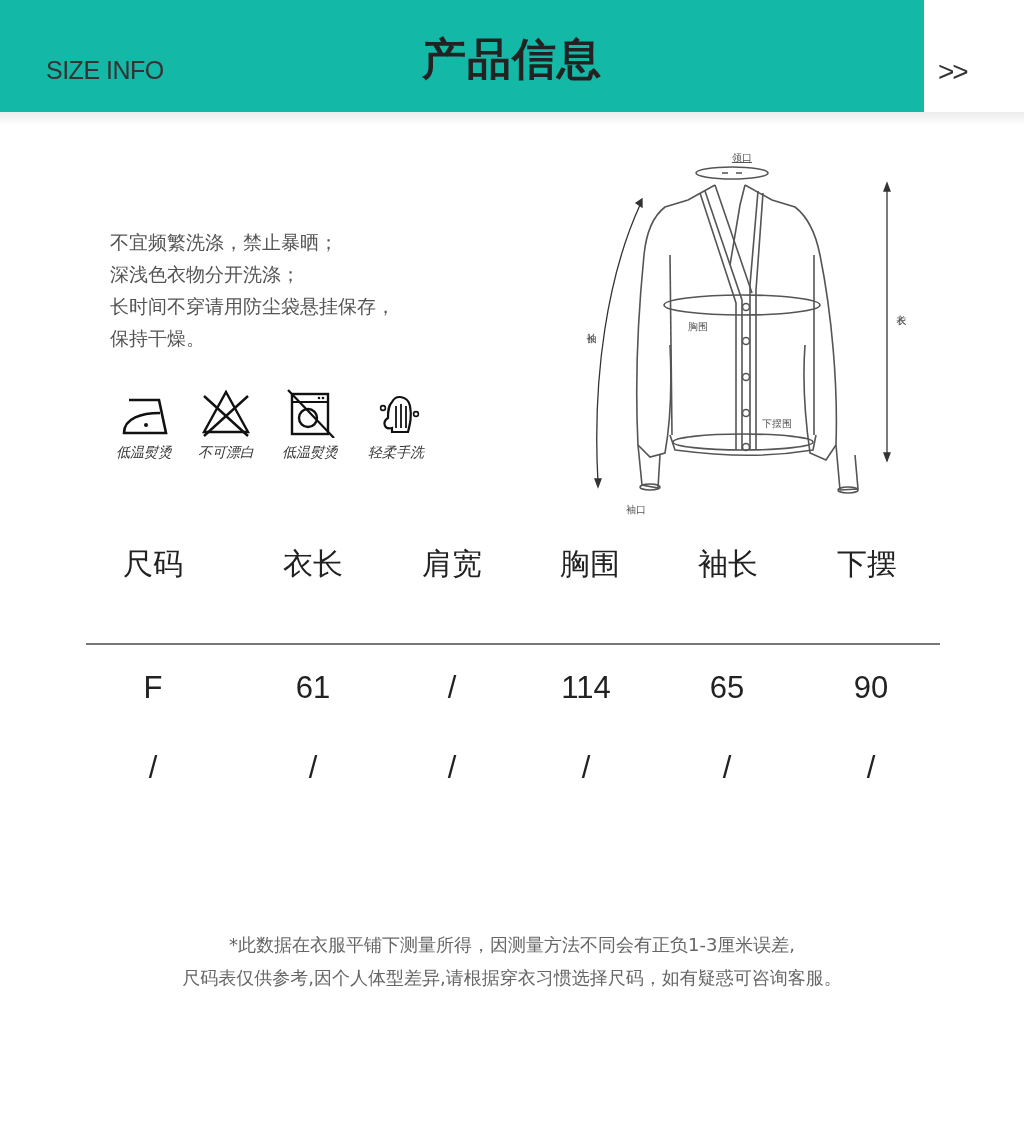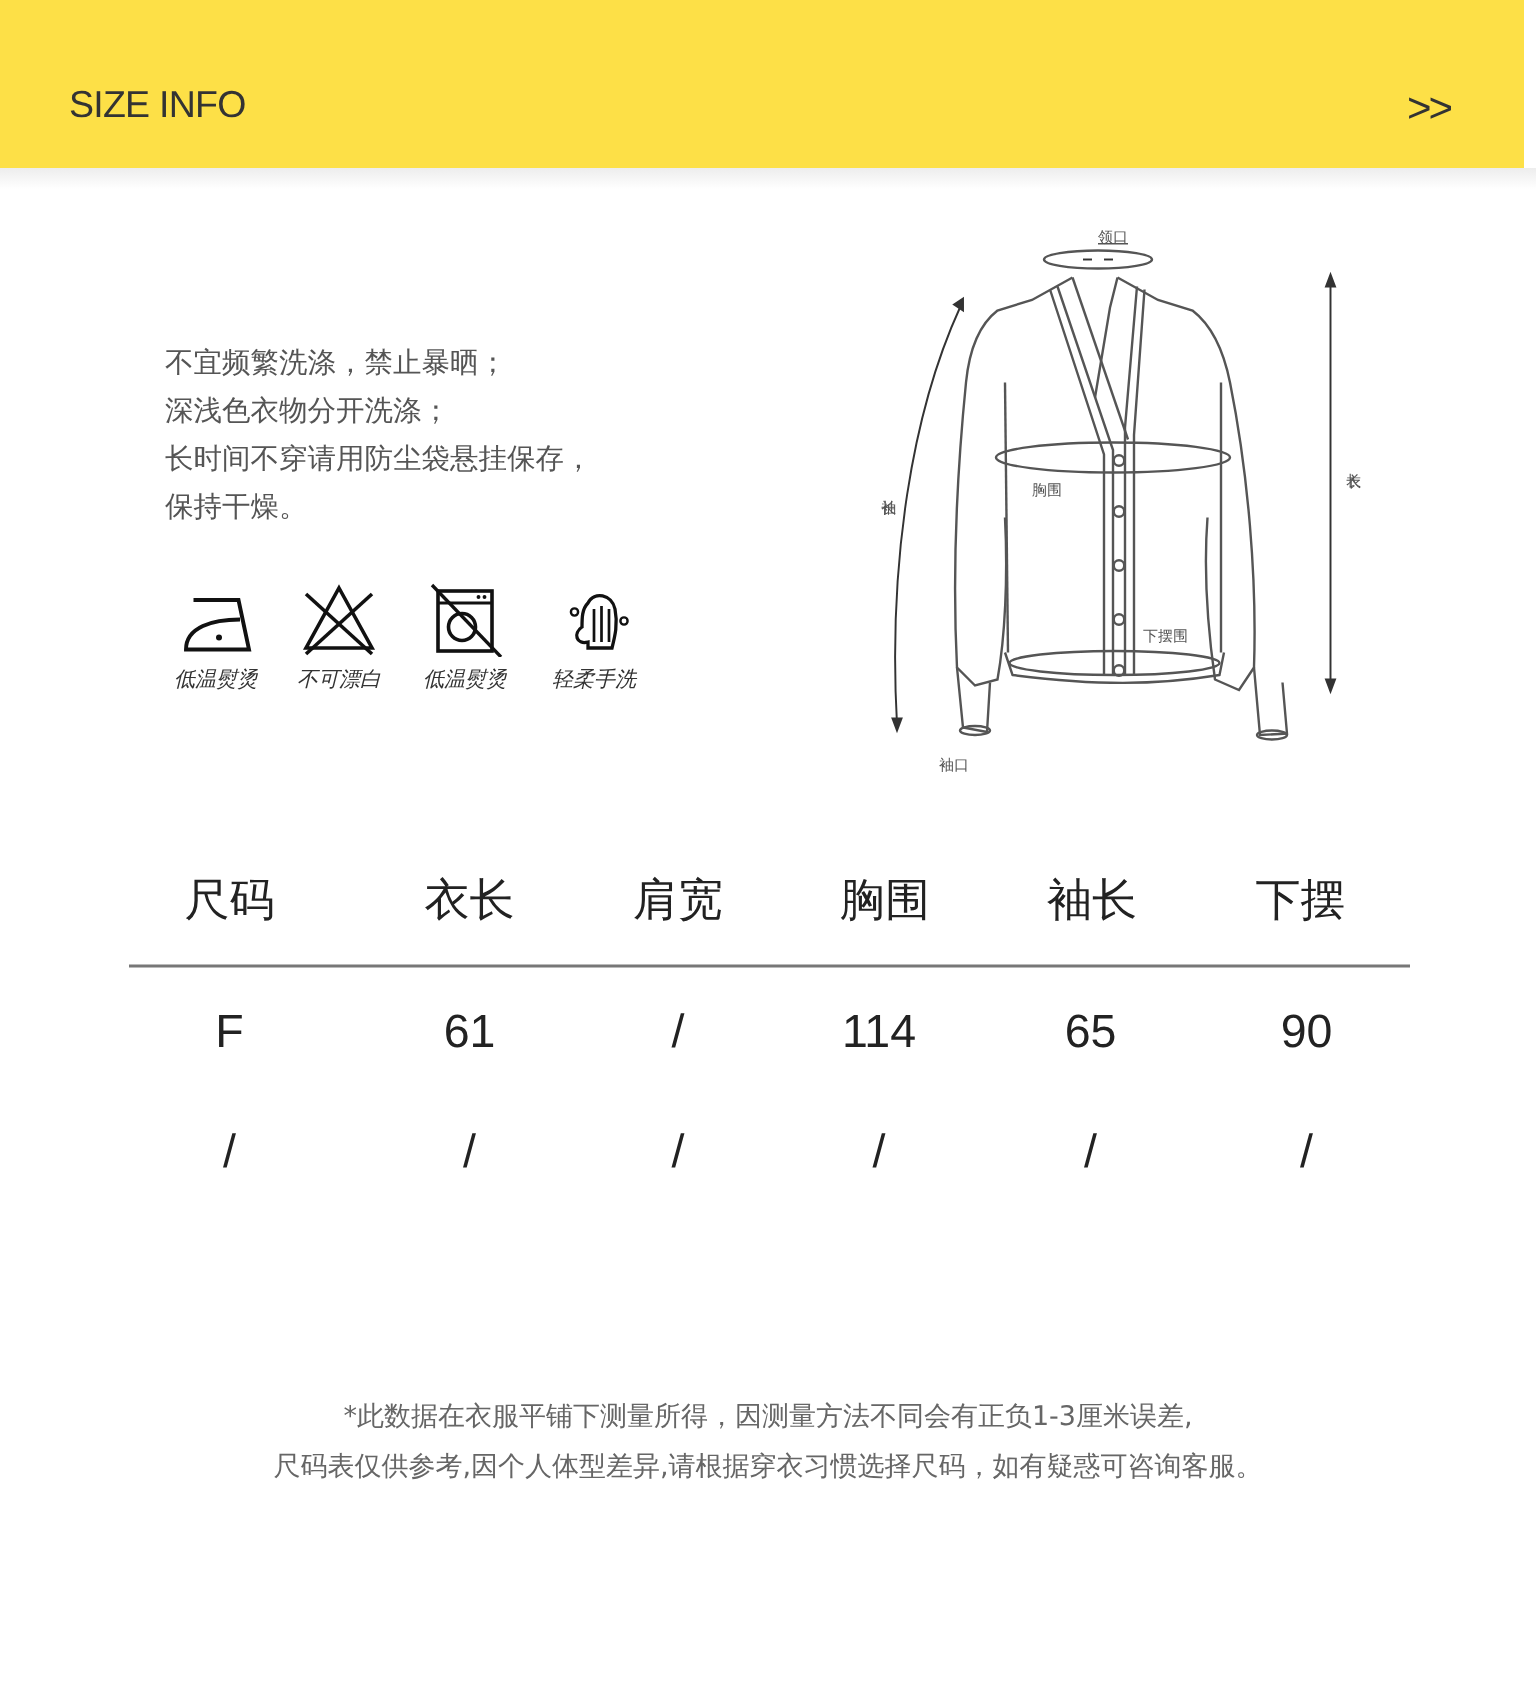--- a/index.html
+++ b/index.html
@@ -1,18 +1,18 @@
 <!DOCTYPE html>
 <html><head>
 <meta charset="utf-8">
 <style>
   html, body { margin: 0; padding: 0; background: #ffffff; }
   body { width: 1024px; height: 1128px; position: relative; overflow: hidden;
          font-family: "DejaVu Sans", "Liberation Sans", sans-serif; color: #222; }
-  .header { position: absolute; left: 0; top: 0; width: 1016px; height: 112px; background: #fde047; }
+  .header { position: absolute; left: 0; top: 0; width: 924px; height: 112px; background: #14b8a6; }
   .header-shadow { position: absolute; left: 0; top: 112px; width: 1024px; height: 14px;
                    background: linear-gradient(#ededed, #ffffff); }
   .size-info { position: absolute; left: 46px; top: 56px; font-family: "Liberation Sans", sans-serif;
                font-size: 25px; color: #333; letter-spacing: -0.5px; }
   .title { position: absolute; left: 0; width: 1024px; top: 30px; text-align: center;
            font-size: 44px; font-weight: bold; color: #222; letter-spacing: 1px; }
   .more { position: absolute; left: 938px; top: 56px; font-family: "Liberation Sans", sans-serif;
           font-size: 28px; color: #333; letter-spacing: -2px; }
 
   .care-text { position: absolute; left: 110px; top: 226px; font-size: 19px; line-height: 32px; color: #555; }
@@ -20,35 +20,36 @@
 
   .icons { position: absolute; left: 104px; top: 388px; width: 350px; height: 90px; }
   .care-icon { position: absolute; top: 0; width: 80px; text-align: center; font-style: italic; }
   .care-icon svg { display: block; margin: 0 auto; }
   .care-icon .lbl { font-size: 14px; color: #333; margin-top: 6px; white-space: nowrap; }
 
   .diagram { position: absolute; left: 580px; top: 145px; width: 340px; height: 375px; }
   .dlabel { position: absolute; font-size: 10px; color: #555; }
   .vlabel { writing-mode: vertical-rl; }
 
-  .table { position: absolute; left: 86px; top: 580px; width: 854px; }
+  .table { position: absolute; left: 86px; top: 544px; width: 854px; }
   .row { position: relative; height: 60px; }
   .cell { position: absolute; top: 0; width: 140px; margin-left: -70px; text-align: center; }
   .hdr .cell { font-size: 30px; color: #222; }
   .val .cell { font-family: "Liberation Sans", sans-serif; font-size: 31px; color: #222; }
   .rule { position: absolute; left: 86px; top: 643px; width: 854px; height: 2px; background: #777; }
 
   .note { position: absolute; left: 0; width: 1024px; top: 928px; text-align: center;
           font-size: 18px; line-height: 33px; color: #666; }
 </style>
 </head>
 <body>
 
 <div class="header">
   <div class="size-info">SIZE INFO</div>
+  <div class="title">产品信息</div>
   <div class="more">&gt;&gt;</div>
 </div>
 <div class="header-shadow"></div>
 
 <div class="care-text">
   <div>不宜频繁洗涤，禁止暴晒；</div>
   <div>深浅色衣物分开洗涤；</div>
   <div>长时间不穿请用防尘袋悬挂保存，</div>
   <div>保持干燥。</div>
 </div>

